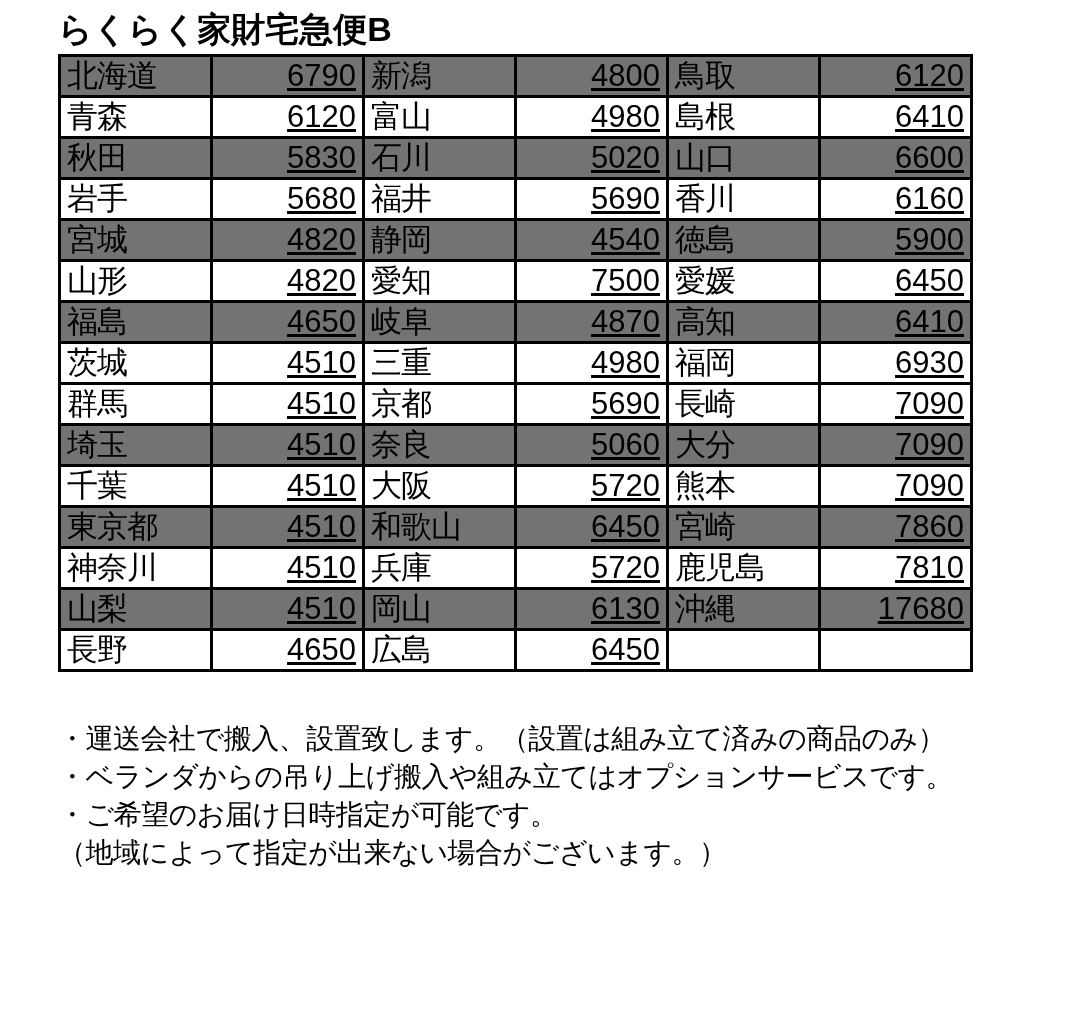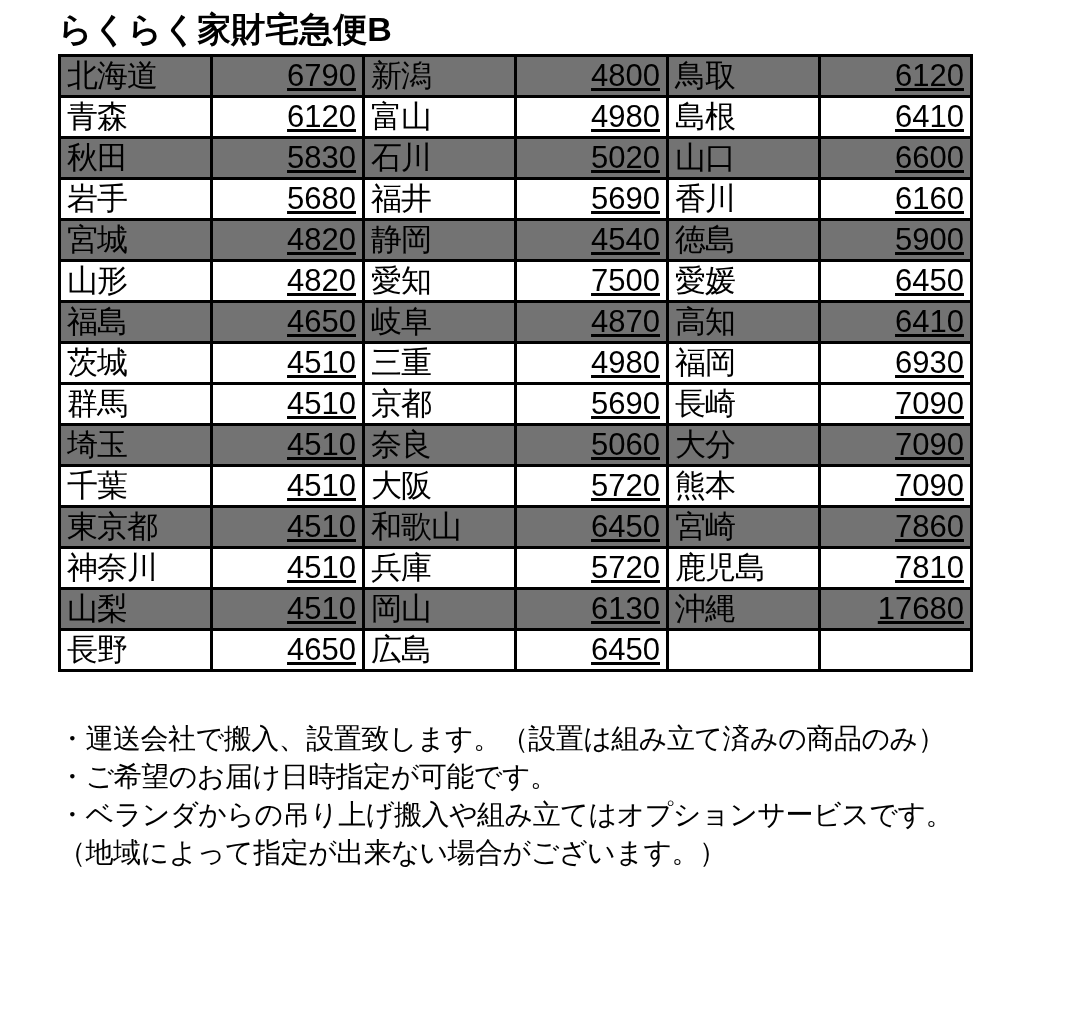--- a/index.html
+++ b/index.html
@@ -200,18 +200,18 @@
           <td class="pref">広島</td>
           <td class="price">6450</td>
           <td class="empty"></td>
           <td class="empty"></td>
         </tr>
       </tbody>
   </table>
 
   <div class="notes">
       <div>・運送会社で搬入、設置致します。（設置は組み立て済みの商品のみ）</div>
+      <div>・ベランダからの吊り上げ搬入や組み立てはオプションサービスです。</div>
       <div>・ご希望のお届け日時指定が可能です。</div>
-      <div>・ベランダからの吊り上げ搬入や組み立てはオプションサービスです。</div>
       <div>（地域によって指定が出来ない場合がございます。）</div>
     </div>
 
 </div>
 
 </body></html>

